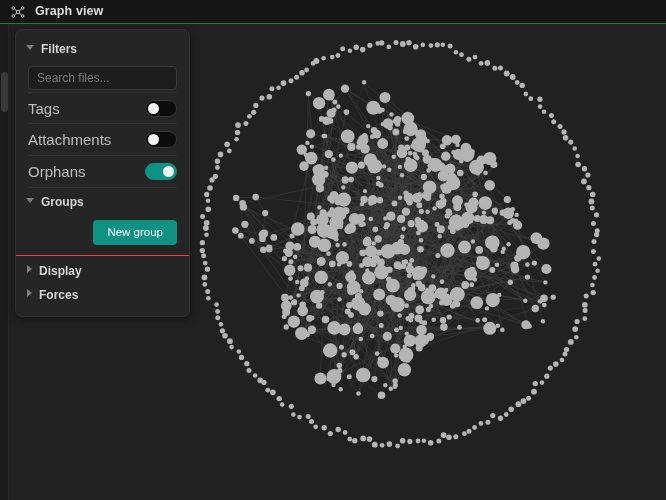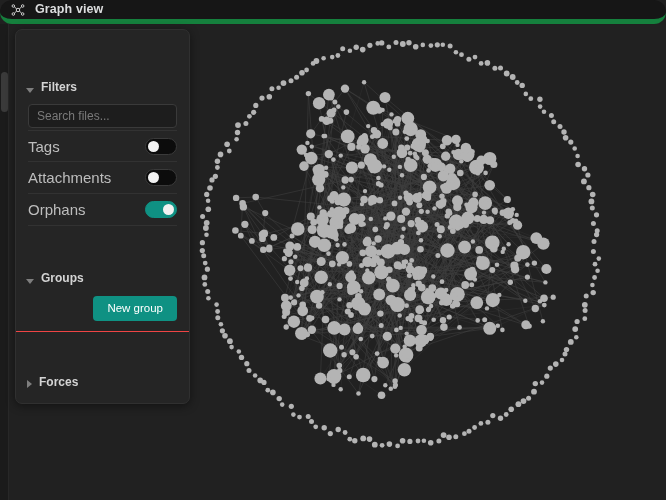--- a/index.html
+++ b/index.html
@@ -10,22 +10,21 @@
     overflow: hidden;
   }
   #app { position: relative; width: 666px; height: 500px; background: #202020; }
 
   
   .titlebar {
     position: absolute; left: 0; top: 0; width: 666px; height: 24px;
     background: #161616;
     display: flex; align-items: center; gap: 9px;
     padding-left: 10px;
-    border-bottom: 5px solid #15803d;
-    border-radius: 12px;
+    border-bottom: 1px solid #15803d;
   }
   .titlebar-icon { width: 16px; height: 16px; display: block; flex: 0 0 auto; }
   .titlebar-title {
     font-size: 12.5px; font-weight: bold; color: #dcddde;
     letter-spacing: .1px; line-height: 1;
   }
 
   
   .ribbon {
     position: absolute; left: 0; top: 24px; width: 9px; height: 476px;
@@ -46,23 +45,23 @@
   
   .panel {
     position: absolute; left: 15px; top: 29px; width: 175px;
     background: #252525;
     border: 1px solid #303030;
     border-radius: 7px;
     padding: 10px 0 9px 0;
     box-shadow: 0 2px 10px rgba(0,0,0,.45);
   }
   .section-head {
-    display: flex; align-items: flex-end; gap: 7px;
+    display: flex; align-items: flex-start; gap: 7px;
     padding: 3px 12px 3px 10px;
-    cursor: pointer; user-select: none; margin-top: 38px;
+    cursor: pointer; user-select: none;
   }
   .section-head .caret {
     width: 0; height: 0; flex: 0 0 auto; opacity: .62;
   }
   .caret.down {
     border-left: 4.5px solid transparent;
     border-right: 4.5px solid transparent;
     border-top: 5px solid #b5b5b5;
     margin-top: 2px;
   }
@@ -1554,20 +1553,24 @@
 
     <div class="section-head" style="padding-top:8px;">
       <span class="caret down"></span>
       <span class="section-title">Groups</span>
     </div>
 
     <div class="group-body">
       <button class="new-group-btn">New group</button>
     </div>
 
+    <div class="section-head collapsed-head" style="padding-top:9px;">
+      <span class="caret right"></span>
+      <span class="section-title">Display</span>
+    </div>
 
     <div class="section-head collapsed-head">
       <span class="caret right"></span>
       <span class="section-title">Forces</span>
     </div>
 
   </div>
 </div>
 
 </body></html>

